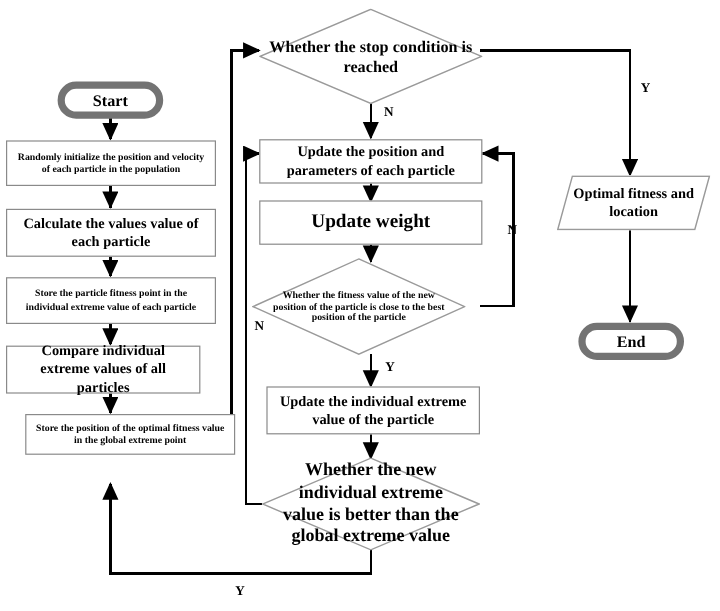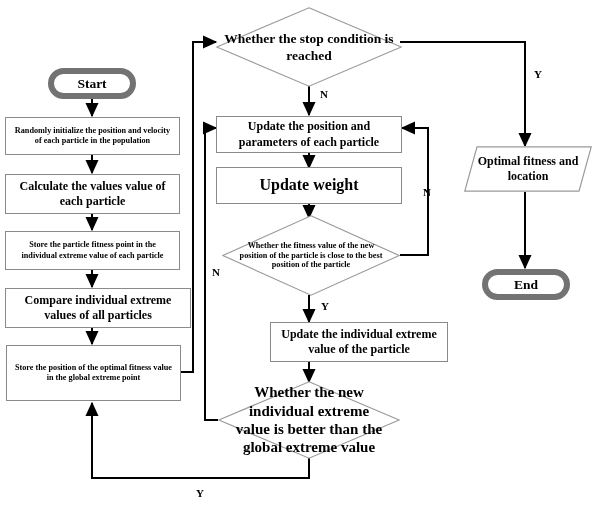--- a/index.html
+++ b/index.html
@@ -123,51 +123,51 @@
   </div>
 
   <div class="node proc t-mid" style="left:5px;top:174px;width:175px;height:40px;padding:0 8px;">
     <span>Calculate the values value of each particle</span>
   </div>
 
   <div class="node proc t-xs" style="left:5px;top:231px;width:175px;height:39px;padding:0 5px;">
     <span>Store the particle fitness point in the individual extreme value of each particle</span>
   </div>
 
-  <div class="node proc t-mid" style="left:5px;top:288px;width:186px;height:40px;padding:0 8px;justify-content:flex-end;">
+  <div class="node proc t-mid" style="left:5px;top:288px;width:162px;height:40px;padding:0 8px;justify-content:flex-end;">
     <span>Compare individual extreme values of all particles</span>
   </div>
 
-  <div class="node proc t-xs" style="left:6px;top:345px;width:175px;height:56px;padding:12px 5px;">
+  <div class="node proc t-xs" style="left:21px;top:345px;width:175px;height:34px;padding:12px 5px;">
     <span>Store the position of the optimal fitness value in the global extreme point</span>
   </div>
 
   <div class="node diamond" style="left:216px;top:7px;width:186px;height:80px;">
     <svg class="dia-shape" viewBox="0 0 186 80" preserveAspectRatio="none">
       <polygon points="93,0.8 185.2,40 93,79.2 0.8,40" fill="#fff" stroke="#9a9a9a" stroke-width="1.2"></polygon>
     </svg>
     <div class="dia-txt t-big">Whether the stop condition is reached</div>
   </div>
 
   <div class="node proc t-mid" style="left:216px;top:116px;width:186px;height:37px;padding:0 8px;">
     <span>Update the position and parameters of each particle</span>
   </div>
 
   <div class="node proc t-weight" style="left:216px;top:167px;width:186px;height:37px;padding:0 8px;">
     <span>Update weight</span>
   </div>
 
-  <div class="node diamond" style="left:222px;top:215px;width:178px;height:81px;">
+  <div class="node diamond" style="left:210px;top:215px;width:178px;height:81px;">
     <svg class="dia-shape" viewBox="0 0 178 81" preserveAspectRatio="none">
       <polygon points="89,0.8 177.2,40.5 89,80.2 0.8,40.5" fill="#fff" stroke="#9a9a9a" stroke-width="1.2"></polygon>
     </svg>
     <div class="dia-txt t-xs" style="padding:0 14px;line-height:1.18;">Whether the fitness value of the new position of the particle is close to the best position of the particle</div>
   </div>
 
-  <div class="node proc t-mid" style="left:222px;top:322px;width:178px;height:40px;padding:0 8px;margin-left:48px;">
+  <div class="node proc t-mid" style="left:222px;top:322px;width:178px;height:40px;padding:0 8px;">
     <span>Update the individual extreme value of the particle</span>
   </div>
 
   <div class="node diamond" style="left:218px;top:381px;width:182px;height:78px;">
     <svg class="dia-shape" viewBox="0 0 182 78" preserveAspectRatio="none">
       <polygon points="91,0.8 181.2,39 91,77.2 0.8,39" fill="#fff" stroke="#9a9a9a" stroke-width="1.2"></polygon>
     </svg>
     <div class="dia-txt t-sm" style="padding:0 16px;line-height:1.22;">Whether the new individual extreme value is better than the global extreme value</div>
   </div>
 

